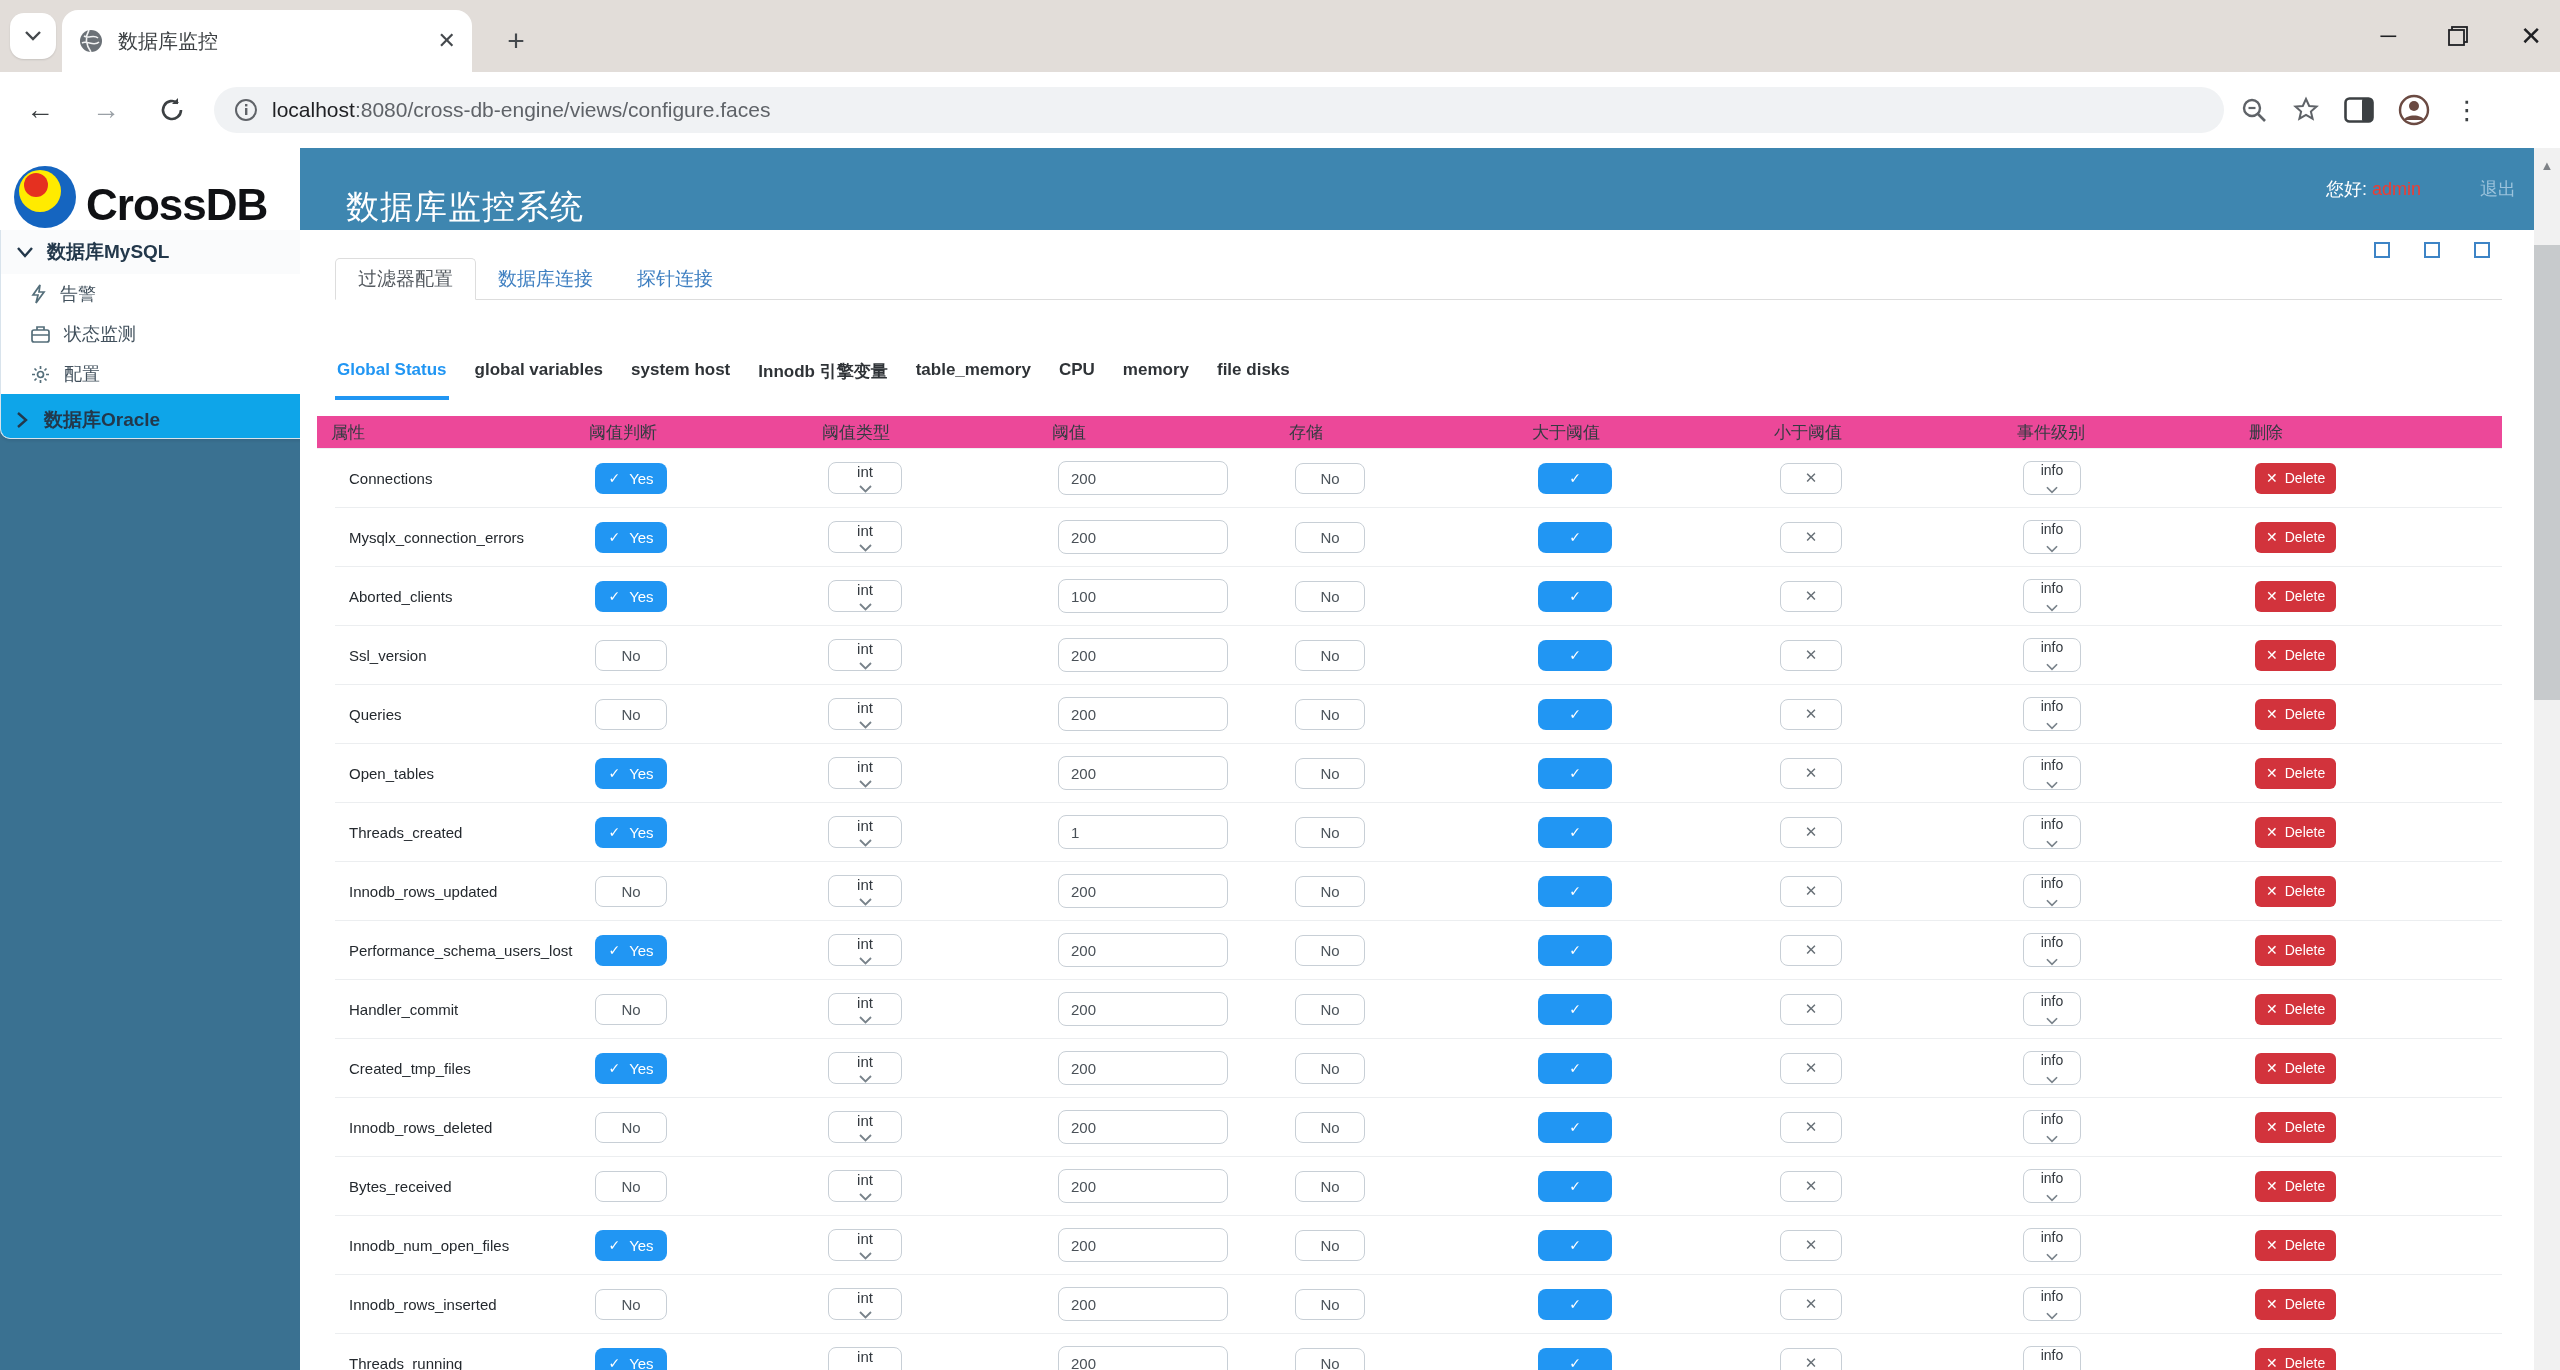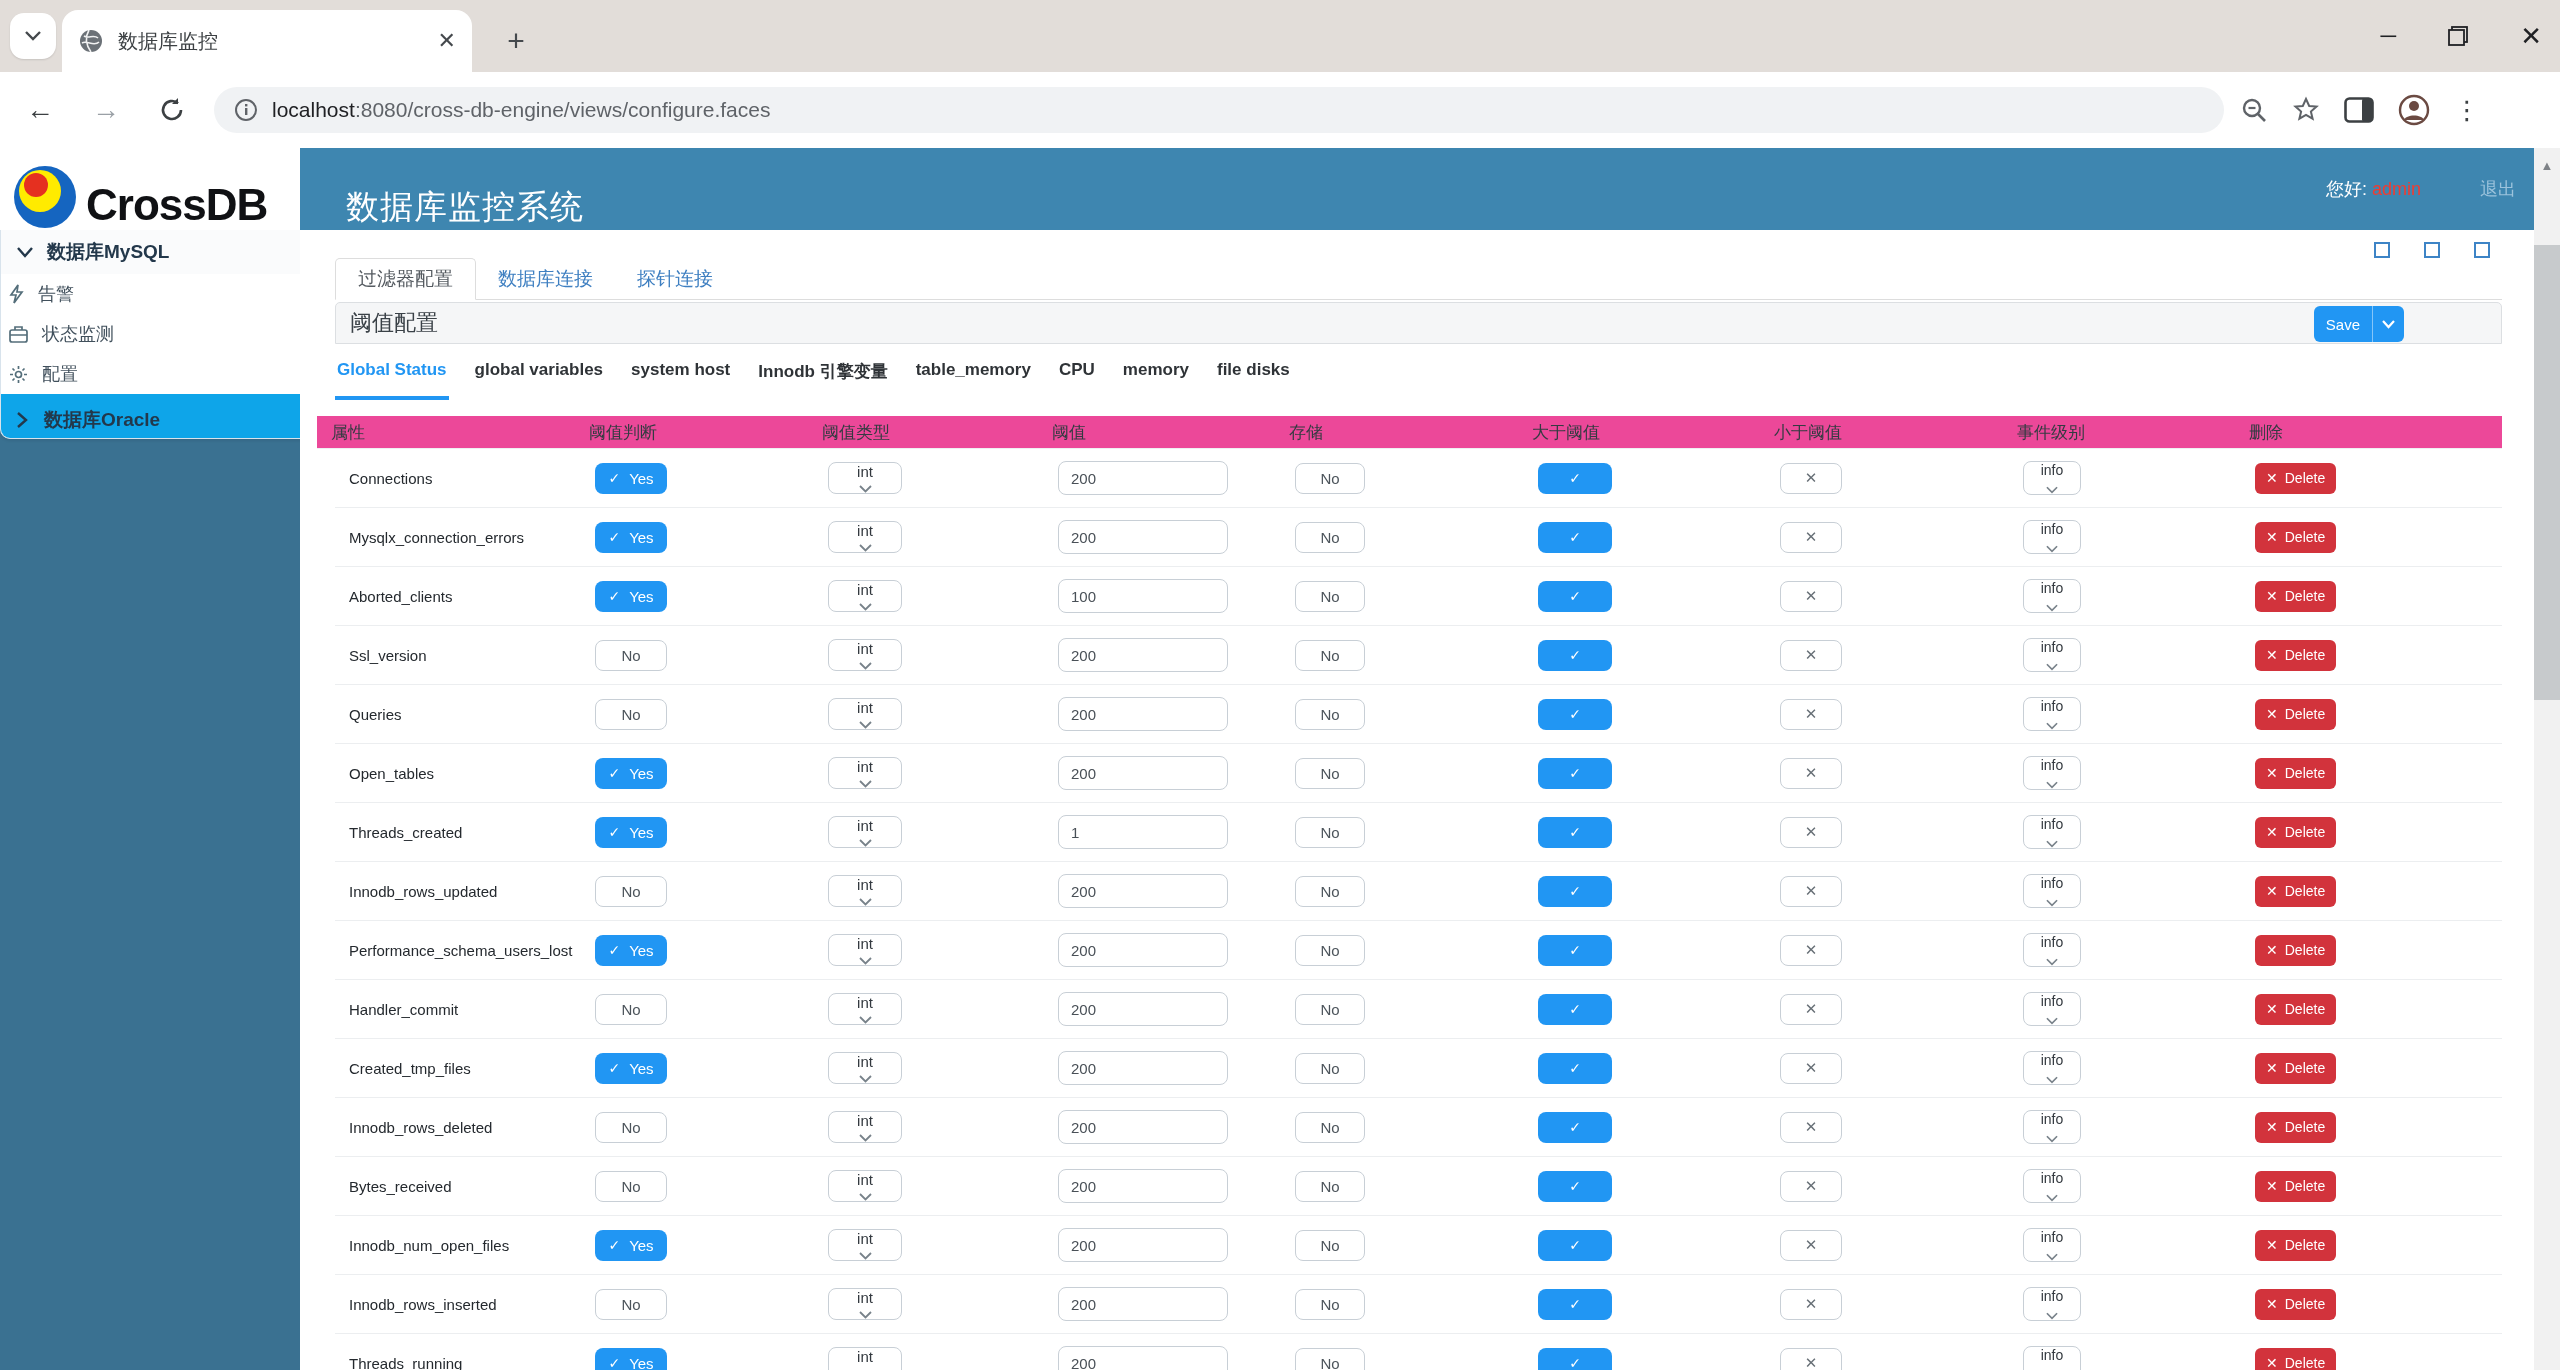--- a/index.html
+++ b/index.html
@@ -32,21 +32,21 @@
   .greeting { position:absolute; right:18px; top:0; height:82px; display:flex; align-items:center; gap:59px; }
   .hello { color:#fff; font-size:18px; }
   .hello .uid { color:#F23B30; }
   .logout { color:#9CC3DC; font-size:18px; cursor:default; }
 
   
   .sidebar { position:absolute; left:0; top:230px; width:360px; height:1140px; background:#3A7191; }
   .menu { background:#fff; border:1px solid #D8E3EC; border-top:none; border-radius:0 0 10px 10px; overflow:hidden; box-shadow:0 2px 3px rgba(0,0,0,.08); }
   .grp { height:44px; display:flex; align-items:center; padding-left:16px; gap:14px; font-size:19px; font-weight:bold; color:#23384B; background:#FAFBFC; }
   .grp.closed { border-top:7px solid #0ea5e9; background:#0ea5e9;gap:16px; }
-  .mi { height:40px; display:flex; align-items:center; padding-left:8px; gap:14px; font-size:18px; color:#41505C; }
+  .mi { height:40px; display:flex; align-items:center; padding-left:30px; gap:14px; font-size:18px; color:#41505C; }
   .mi:first-of-type { border-top:1px solid #E7EBEF; }
 
   
   .content { position:absolute; left:300px; top:230px; width:2234px; height:1140px; background:#fff; overflow:hidden; }
   .tabs-row { position:absolute; left:35px; right:32px; top:28px; height:42px; border-bottom:1px solid #DDDDDD; display:flex; align-items:stretch; }
   .mtab { display:flex; align-items:center; padding:0 22px; font-size:19px; }
   .mtab.active { background:#fff; border:1px solid #DDD; border-bottom:1px solid #fff; border-radius:5px 5px 0 0; color:#555B61; margin-bottom:-1px; }
   .mtab.link { color:#3E7FC1; }
   .tab-mini-icons { position:absolute; right:44px; top:12px; display:flex; gap:34px; }
   .sq { width:16px; height:16px; border:2px solid #3D84C6; }
@@ -221,32 +221,20 @@
       <div class="mtab active">过滤器配置</div>
       <div class="mtab link">数据库连接</div>
       <div class="mtab link">探针连接</div>
     </div>
     <div class="tab-mini-icons">
       <span class="sq"></span>
       <span class="sq"></span>
       <span class="sq"></span>
     </div>
 
-    <div class="panel-hd">
-      <span class="panel-title">阈值配置</span>
-      <div class="save-btn">
-        <span class="lbl">Save</span>
-        <span class="divider"></span>
-        <span class="caret">
-          <svg width="13" height="9" viewBox="0 0 13 9">
-              <path d="M1 1l5.5 6L12 1" fill="none" stroke="#fff" stroke-width="2.2"></path>
-            </svg>
-        </span>
-      </div>
-    </div>
 
     <div class="subtabs">
       <span class="stab active">Global Status</span>
       <span class="stab">global variables</span>
       <span class="stab">system host</span>
       <span class="stab">Innodb 引擎变量</span>
       <span class="stab">table_memory</span>
       <span class="stab">CPU</span>
       <span class="stab">memory</span>
       <span class="stab">file disks</span>

